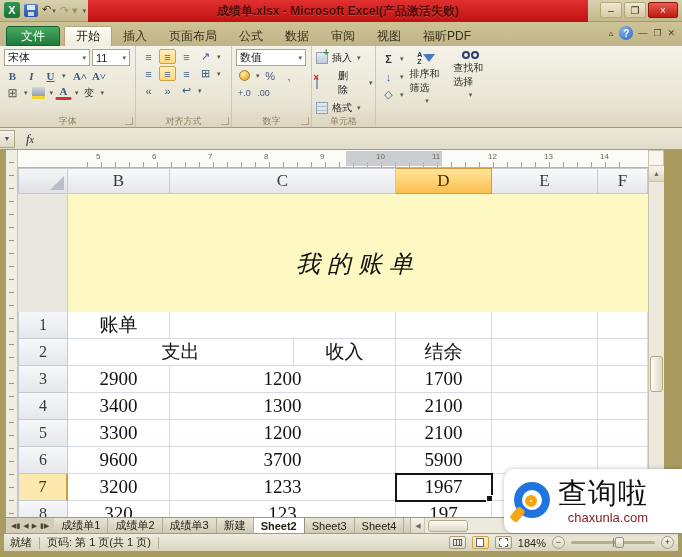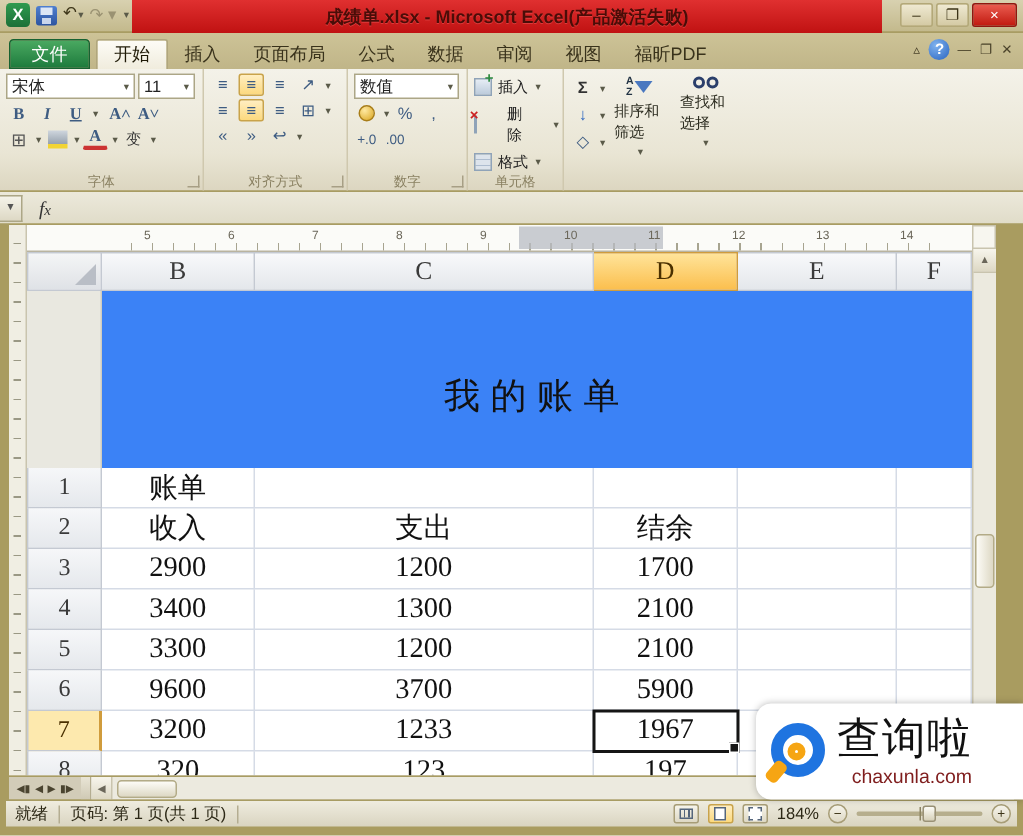--- a/index.html
+++ b/index.html
@@ -119,21 +119,21 @@
   .rnum{position:absolute;top:2px;font-size:8px;color:#6b675a;}
   .colhdrs{position:absolute;left:12px;top:18px;width:630px;height:26px;display:flex;}
   .corner{width:50px;height:100%;background:linear-gradient(#f4f5f6,#dfe2e6);border:1px solid #c4c9d2;position:relative;}
   .corner::after{content:"";position:absolute;right:3px;bottom:3px;width:0;height:0;
     border-left:14px solid transparent;border-bottom:14px solid #b9bec6;}
   .chdr{height:100%;background:linear-gradient(#f8f9fb,#e4e7eb);border:1px solid #c4c9d2;border-left:none;
     display:flex;align-items:center;justify-content:center;
     font-family:"Liberation Serif",serif;font-size:17px;color:#3a3a3a;}
   .chdr.sel{background:linear-gradient(#ffe49a,#fbbf4e);border-color:#d09c3c;color:#4a3000;}
   .gridarea{position:absolute;left:12px;top:44px;width:630px;height:323px;overflow:hidden;background:#fff;}
-  .marginband{position:relative;width:100%;height:118px;background:#3b82f6;}
+  .marginband{position:relative;width:100%;height:118px;background:#fef9c3;font-style:italic;}
   .marginband .gutter{position:absolute;left:0;top:0;width:50px;height:100%;background:#e9e8e0;border-right:1px solid #d0cdbf;}
   .pageheader{position:absolute;left:50px;right:0;top:54px;text-align:center;
     font-family:"Liberation Serif",serif;font-size:24px;letter-spacing:7px;color:#111;}
   .gr{display:flex;height:27px;}
   .rh{width:50px;flex:none;background:linear-gradient(#f6f7f9,#e5e8ec);border:1px solid #c4c9d2;border-top:none;
     display:flex;align-items:center;justify-content:center;font-family:"Liberation Serif",serif;font-size:16px;color:#3a3a3a;}
   .rh.sel{background:#fde9ae;border-right:2px solid #d09c3c;color:#4a3000;}
   .cell{flex:none;border-right:1px solid #d5dbe6;border-bottom:1px solid #d5dbe6;
     display:flex;align-items:center;justify-content:center;
     font-family:"Liberation Serif",serif;font-size:19px;color:#111;position:relative;}
@@ -422,22 +422,22 @@
         <div class="gr">
           <div class="rh">1</div>
           <div class="cell" style="width: 102px;">账单</div>
           <div class="cell" style="width: 226px;"></div>
           <div class="cell" style="width: 96px;"></div>
           <div class="cell" style="width: 106px;"></div>
           <div class="cell" style="width: 50px;"></div>
         </div>
         <div class="gr">
           <div class="rh">2</div>
+          <div class="cell" style="width: 226px;">支出</div>
           <div class="cell" style="width: 102px;">收入</div>
-          <div class="cell" style="width: 226px;">支出</div>
           <div class="cell" style="width: 96px;">结余</div>
           <div class="cell" style="width: 106px;"></div>
           <div class="cell" style="width: 50px;"></div>
         </div>
         <div class="gr">
           <div class="rh">3</div>
           <div class="cell" style="width: 102px;">2900</div>
           <div class="cell" style="width: 226px;">1200</div>
           <div class="cell" style="width: 96px;">1700</div>
           <div class="cell" style="width: 106px;"></div>
@@ -492,20 +492,29 @@
   </div>
 </div>
 
 <div class="tabstrip">
   <div class="navbtns">
     <span>◀▮</span>
     <span>◀</span>
     <span>▶</span>
     <span>▮▶</span>
   </div>
+  <div id="sheet-tabs" style="display:flex;">
+      <div class="stab">成绩单1</div>
+      <div class="stab">成绩单2</div>
+      <div class="stab">成绩单3</div>
+      <div class="stab">新建</div>
+      <div class="stab active">Sheet2</div>
+      <div class="stab">Sheet3</div>
+      <div class="stab">Sheet4</div>
+    </div>
   <div class="tab-split"></div>
   <div class="hscroll">
     <div class="hs-arrow">◀</div>
     <div class="hs-thumb"></div>
     <div class="hs-track"></div>
     <div class="hs-arrow right">▶</div>
   </div>
 </div>
 
 <div class="statusbar">

